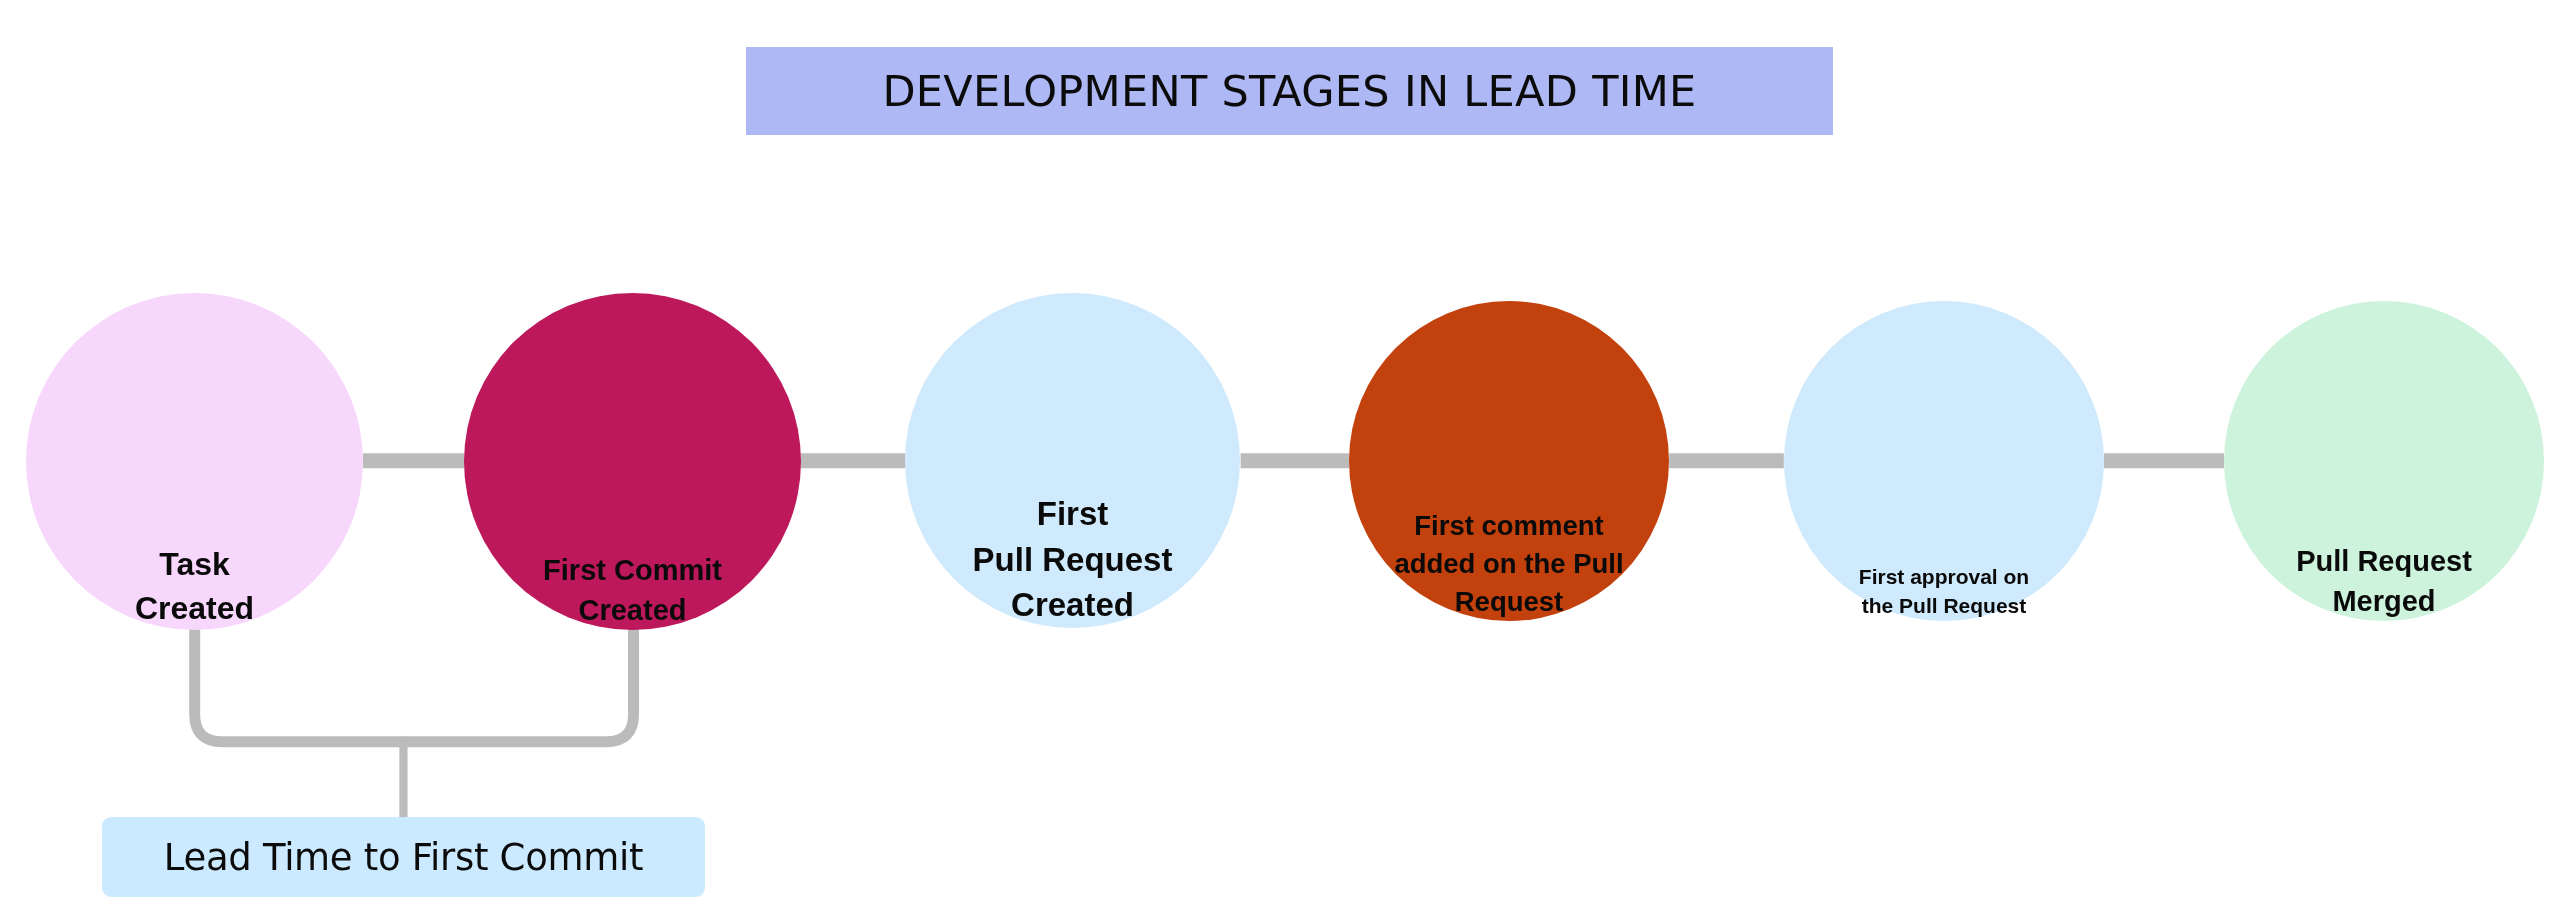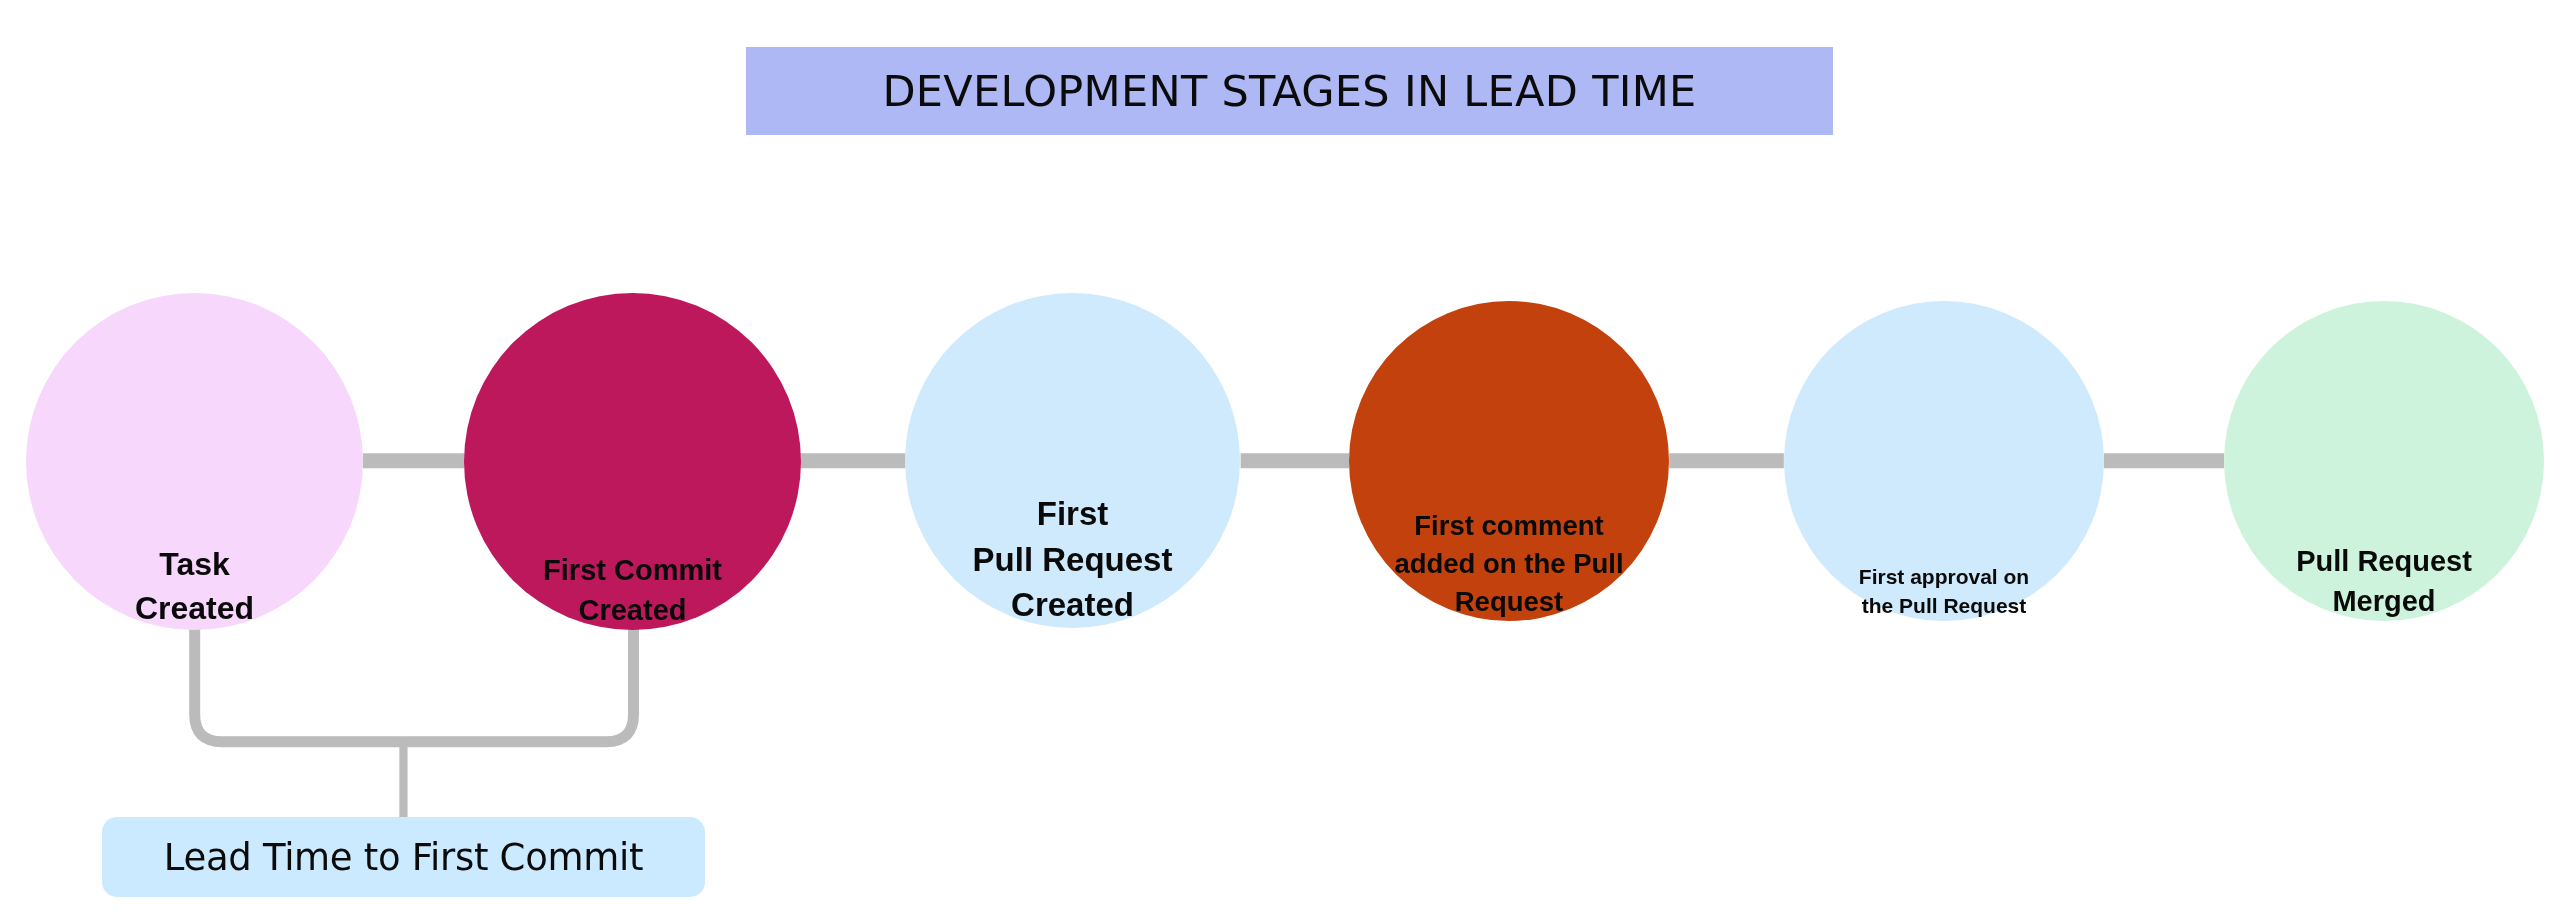--- a/index.html
+++ b/index.html
@@ -74,21 +74,21 @@
   }
 
   
   #annotation-chip {
     position: absolute;
     left: 102px;
     top: 817px;
     width: 603px;
     height: 80px;
     background: #cceaff;
-    border-radius: 15px;
+    border-radius: 9px;
     display: flex;
     align-items: center;
     justify-content: center;
     box-sizing: border-box;
     z-index: 4;
   }
   #annotation-text {
     font-family: "DejaVu Sans", sans-serif;
     font-size: 37px;
     font-weight: 400;

